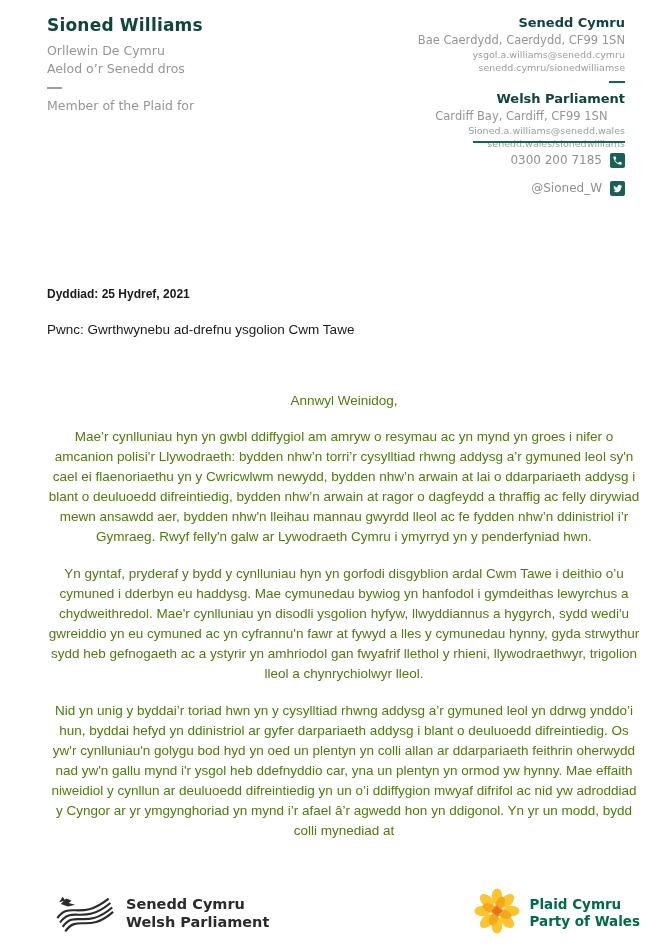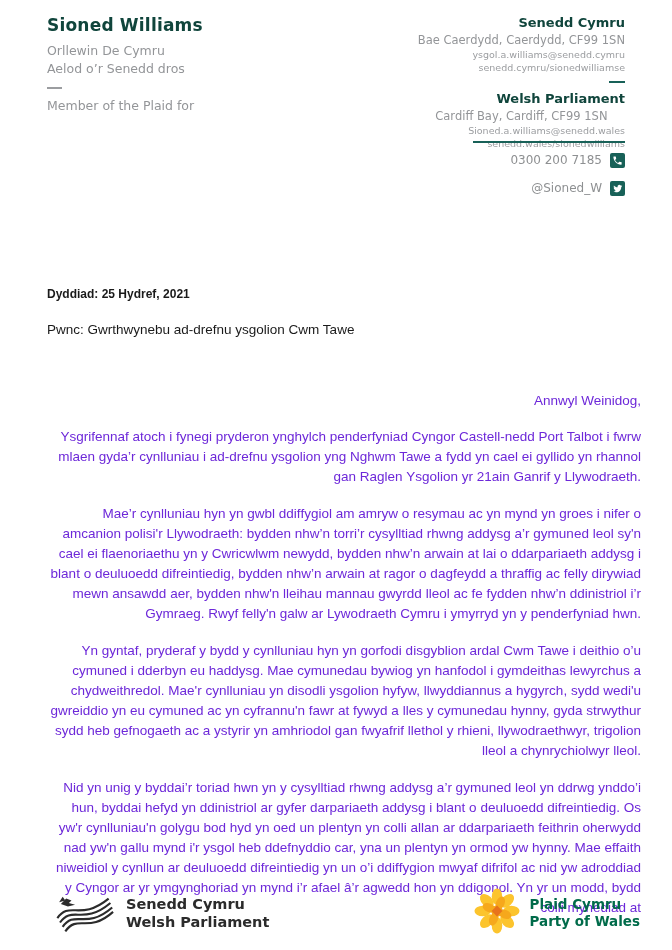--- a/index.html
+++ b/index.html
@@ -120,22 +120,22 @@
     font-weight: 400;
     color: #1a1a1a;
   }
   .letter-body {
     position: absolute;
     left: 47px;
     top: 391px;
     width: 594px;
     font-size: 13.5px;
     line-height: 20px;
-    color: #6d28d9;
-    text-align: right;
+    color: #4d7c0f;
+    text-align: center;
   }
   .letter-body .salutation { margin-bottom: 16px; }
   .letter-body p { margin-bottom: 17px; }
 
   
   .footer-senedd {
     position: absolute;
     left: 52px;
     bottom: 12px;
     display: flex;
@@ -213,21 +213,20 @@
           </svg>
       </span>
     </div>
   </div>
 
   <div class="date-line">Dyddiad: 25 Hydref, 2021</div>
   <div class="subject-line">Pwnc: Gwrthwynebu ad-drefnu ysgolion Cwm Tawe</div>
 
   <div class="letter-body">
     <div class="salutation">Annwyl Weinidog,</div>
-    <p>Ysgrifennaf atoch i fynegi pryderon ynghylch penderfyniad Cyngor Castell-nedd Port Talbot i fwrw mlaen gyda’r cynlluniau i ad-drefnu ysgolion yng Nghwm Tawe a fydd yn cael ei gyllido yn rhannol gan Raglen Ysgolion yr 21ain Ganrif y Llywodraeth.</p>
     <p>Mae’r cynlluniau hyn yn gwbl ddiffygiol am amryw o resymau ac yn mynd yn groes i nifer o amcanion polisi'r Llywodraeth: bydden nhw’n torri’r cysylltiad rhwng addysg a’r gymuned leol sy'n cael ei flaenoriaethu yn y Cwricwlwm newydd, bydden nhw’n arwain at lai o ddarpariaeth addysg i blant o deuluoedd difreintiedig, bydden nhw’n arwain at ragor o dagfeydd a thraffig ac felly dirywiad mewn ansawdd aer, bydden nhw'n lleihau mannau gwyrdd lleol ac fe fydden nhw’n ddinistriol i’r Gymraeg. Rwyf felly'n galw ar Lywodraeth Cymru i ymyrryd yn y penderfyniad hwn.</p>
     <p>Yn gyntaf, pryderaf y bydd y cynlluniau hyn yn gorfodi disgyblion ardal Cwm Tawe i deithio o’u cymuned i dderbyn eu haddysg. Mae cymunedau bywiog yn hanfodol i gymdeithas lewyrchus a chydweithredol. Mae'r cynlluniau yn disodli ysgolion hyfyw, llwyddiannus a hygyrch, sydd wedi'u gwreiddio yn eu cymuned ac yn cyfrannu'n fawr at fywyd a lles y cymunedau hynny, gyda strwythur sydd heb gefnogaeth ac a ystyrir yn amhriodol gan fwyafrif llethol y rhieni, llywodraethwyr, trigolion lleol a chynrychiolwyr lleol.</p>
     <p>Nid yn unig y byddai’r toriad hwn yn y cysylltiad rhwng addysg a’r gymuned leol yn ddrwg ynddo’i hun, byddai hefyd yn ddinistriol ar gyfer darpariaeth addysg i blant o deuluoedd difreintiedig. Os yw'r cynlluniau'n golygu bod hyd yn oed un plentyn yn colli allan ar ddarpariaeth feithrin oherwydd nad yw'n gallu mynd i'r ysgol heb ddefnyddio car, yna un plentyn yn ormod yw hynny. Mae effaith niweidiol y cynllun ar deuluoedd difreintiedig yn un o’i ddiffygion mwyaf difrifol ac nid yw adroddiad y Cyngor ar yr ymgynghoriad yn mynd i’r afael â’r agwedd hon yn ddigonol. Yn yr un modd, bydd colli mynediad at</p>
   </div>
 
   <div class="footer-senedd">
     <span class="logo-mark">
       <svg width="62" height="46" viewBox="0 0 70 52" fill="none">
         <path d="M10 18 L16 12 L22 14 L19 17 L26 19 L18 21 Z" fill="#2b2b2b"></path>
         <path d="M8 16 L12 10 L15 14 Z" fill="#2b2b2b"></path>

